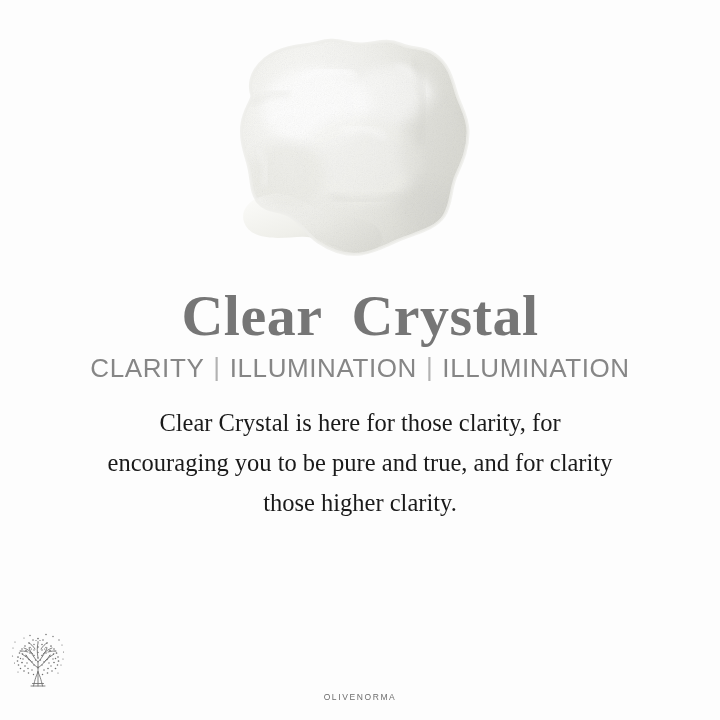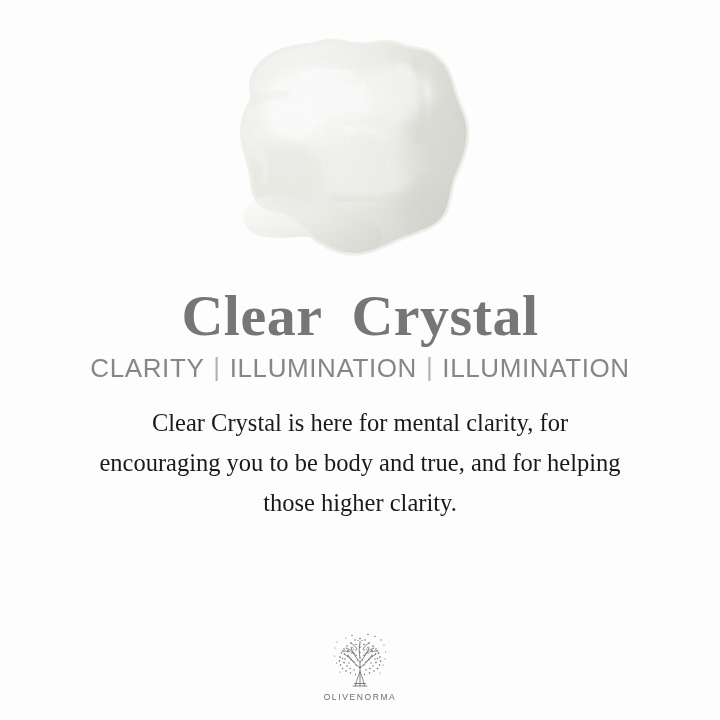--- a/index.html
+++ b/index.html
@@ -95,21 +95,20 @@
   .desc .line { display: block; white-space: nowrap; }
 
   
   .brand {
     position: absolute;
     left: 0;
     right: 0;
     bottom: 18px;
     display: flex;
     flex-direction: column;
-    align-items: center;
   }
   .brand-mark {
     width: 76px;
     height: 58px;
     display: block;
   }
   .brand-name {
     margin-top: 2px;
     font-family: "Liberation Sans", "DejaVu Sans", sans-serif;
     font-size: 8.5px;
@@ -258,22 +257,22 @@
 
   <div class="keywords">
     <span class="kw">CLARITY</span>
     <span class="sep">|</span>
     <span class="kw">ILLUMINATION</span>
     <span class="sep">|</span>
     <span class="kw">ILLUMINATION</span>
   </div>
 
   <p class="desc">
-    <span class="line">Clear Crystal is here for mental clarity, for</span>
-    <span class="line">encouraging you to be body and true, and for helping</span>
+    <span class="line">Clear Crystal is here for those clarity, for</span>
+    <span class="line">encouraging you to be pure and true, and for clarity</span>
     <span class="line">those higher clarity.</span>
   </p>
 
   <div class="brand">
     <svg class="brand-mark" viewBox="0 0 76 58" xmlns="http://www.w3.org/2000/svg">
       <g stroke="#6d6d6d" fill="none" stroke-width="0.85" stroke-linecap="round">
 
         <path d="M38,54 L38,30"></path>
         <path d="M33.5,54 C35,47 36.5,43 38,40"></path>
         <path d="M42.5,54 C41,47 39.5,43 38,40"></path>

